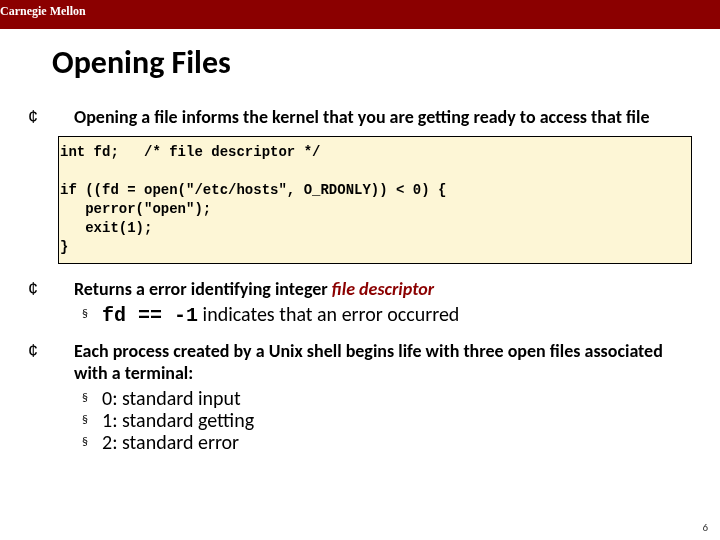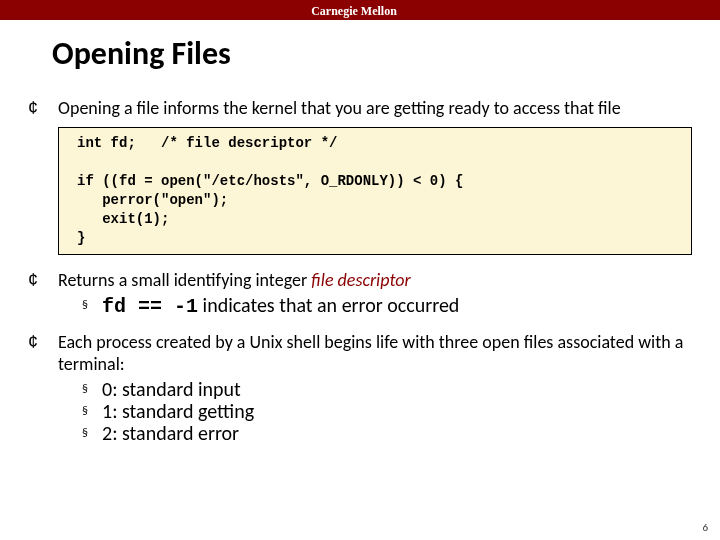--- a/index.html
+++ b/index.html
@@ -6,23 +6,23 @@
   body {
     width: 720px;
     height: 540px;
     background: #ffffff;
     font-family: Calibri, Arial, sans-serif;
     position: relative;
     overflow: hidden;
   }
   .top-bar {
     width: 100%;
-    height: 20px;
+    height: 29px;
     background: #8b0000;
-    text-align: center;
+    text-align: left;
     padding-right: 12px;
   }
   .top-bar-text {
     font-family: Georgia, 'Times New Roman', serif;
     font-weight: bold;
     font-size: 12px;
     color: #ffffff;
     line-height: 22px;
   }
   .slide-title {
@@ -42,33 +42,34 @@
   .bullet-mark {
     font-size: 18px;
     line-height: 22px;
     width: 30px;
     flex-shrink: 0;
     text-align: left;
     font-family: Arial, sans-serif;
   }
   .bullet-text {
     font-size: 18px;
-    font-weight: normal;
+    font-weight: bold;
     line-height: 22px;
     color: #000000;
+    margin-left: 16px;
   }
   .bullet-text .emph {
     font-style: italic;
     color: #8b0000;
   }
   .code-box {
     margin: 8px 0 14px 30px;
     border: 1px solid #000000;
     background: #fdf6d6;
-    padding: 6px 18px;
+    padding: 6px 1px;
     font-family: "Courier New", monospace;
     font-size: 14px;
     font-weight: bold;
     line-height: 19px;
     white-space: pre;
   }
   .sub-list {
     padding-left: 54px;
     margin-bottom: 14px;
   }
@@ -119,21 +120,21 @@
   <div class="code-box">int fd;   /* file descriptor */
 
 if ((fd = open("/etc/hosts", O_RDONLY)) &lt; 0) {
    perror("open");
    exit(1);
 }</div>
 
   <div class="bullet-row">
     <span class="bullet-mark">¢</span>
     <span class="bullet-text">
-      <span>Returns a small identifying integer </span><span class="emph">file descriptor</span>
+      <span>Returns a error identifying integer </span><span class="emph">file descriptor</span>
     </span>
   </div>
 
   <div class="sub-list">
     <div class="sub-row">
       <span class="sub-mark">§</span>
       <span class="sub-text">
         <span class="mono">fd == -1</span><span> indicates that an error occurred</span>
       </span>
     </div>

